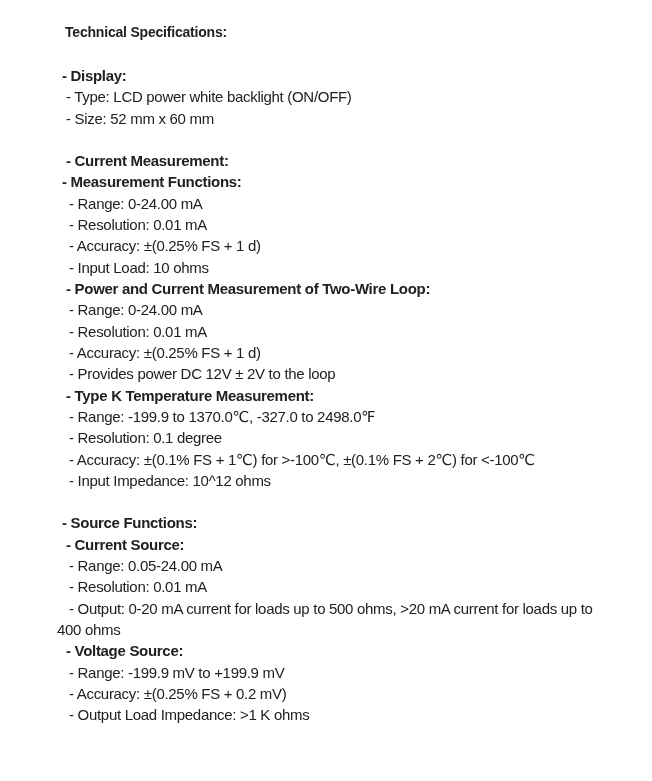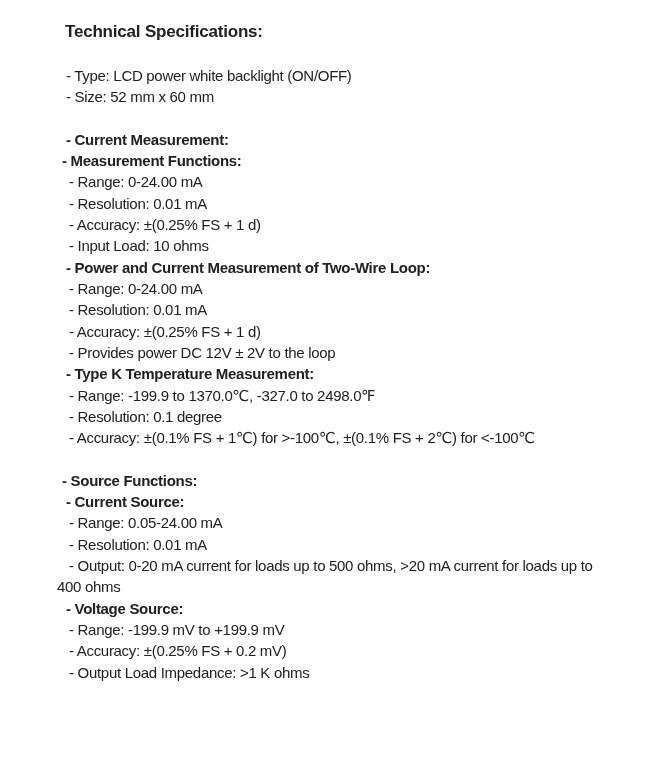--- a/index.html
+++ b/index.html
@@ -12,21 +12,21 @@
     height: 781px;
     overflow: hidden;
     background: var(--bg-color, #ffffff);
     font-family: "Liberation Sans", "DejaVu Sans", sans-serif;
     color: var(--text-color, #212121);
   }
   .doc {
     padding: 20px 0 0 57px;
   }
   .page-title {
-    font-size: 17px;
+    font-size: 14px;
     line-height: 24px;
     font-weight: 700;
     letter-spacing: -0.2px;
     padding-left: 8px;
     margin: 0 0 21px 0;
   }
   .spec-section {
     margin: 0 0 21px 0;
   }
   .spec-section:last-child {
@@ -46,39 +46,41 @@
   .indent-2 { padding-left: 9px; }
   .indent-3 { padding-left: 12px; }
 </style>
 </head>
 <body style="--text-color: #212121; --bg-color: #ffffff;">
 
 <div class="doc">
   <h1 class="page-title">Technical Specifications:</h1>
   <div id="sections-root">
       <div class="spec-section">
+        <div class="spec-line indent-1 bold">- Display:</div>
         <div class="spec-line indent-2">- Type: LCD power white backlight (ON/OFF)</div>
         <div class="spec-line indent-2">- Size: 52 mm x 60 mm</div>
       </div>
       <div class="spec-section">
         <div class="spec-line indent-2 bold">- Current Measurement:</div>
         <div class="spec-line indent-1 bold">- Measurement Functions:</div>
         <div class="spec-line indent-3">- Range: 0-24.00 mA</div>
         <div class="spec-line indent-3">- Resolution: 0.01 mA</div>
         <div class="spec-line indent-3">- Accuracy: ±(0.25% FS + 1 d)</div>
         <div class="spec-line indent-3">- Input Load: 10 ohms</div>
         <div class="spec-line indent-2 bold">- Power and Current Measurement of Two-Wire Loop:</div>
         <div class="spec-line indent-3">- Range: 0-24.00 mA</div>
         <div class="spec-line indent-3">- Resolution: 0.01 mA</div>
         <div class="spec-line indent-3">- Accuracy: ±(0.25% FS + 1 d)</div>
         <div class="spec-line indent-3">- Provides power DC 12V ± 2V to the loop</div>
         <div class="spec-line indent-2 bold">- Type K Temperature Measurement:</div>
         <div class="spec-line indent-3">- Range: -199.9 to 1370.0℃, -327.0 to 2498.0℉</div>
         <div class="spec-line indent-3">- Resolution: 0.1 degree</div>
         <div class="spec-line indent-3">- Accuracy: ±(0.1% FS + 1℃) for &gt;-100℃, ±(0.1% FS + 2℃) for &lt;-100℃</div>
+        <div class="spec-line indent-3">- Input Impedance: 10^12 ohms</div>
       </div>
       <div class="spec-section">
         <div class="spec-line indent-1 bold">- Source Functions:</div>
         <div class="spec-line indent-2 bold">- Current Source:</div>
         <div class="spec-line indent-3">- Range: 0.05-24.00 mA</div>
         <div class="spec-line indent-3">- Resolution: 0.01 mA</div>
         <div class="spec-line indent-3">- Output: 0-20 mA current for loads up to 500 ohms, &gt;20 mA current for loads up to</div>
         <div class="spec-line indent-0">400 ohms</div>
         <div class="spec-line indent-2 bold">- Voltage Source:</div>
         <div class="spec-line indent-3">- Range: -199.9 mV to +199.9 mV</div>

